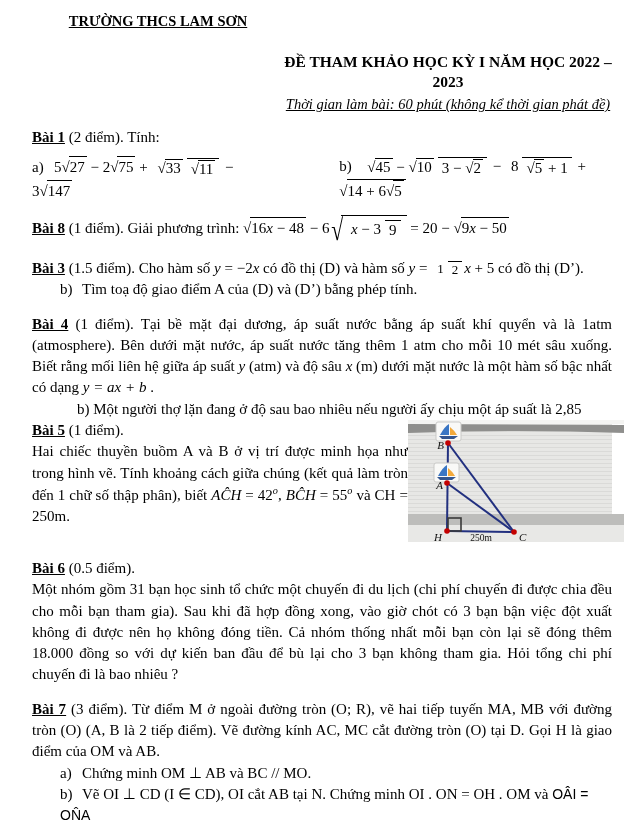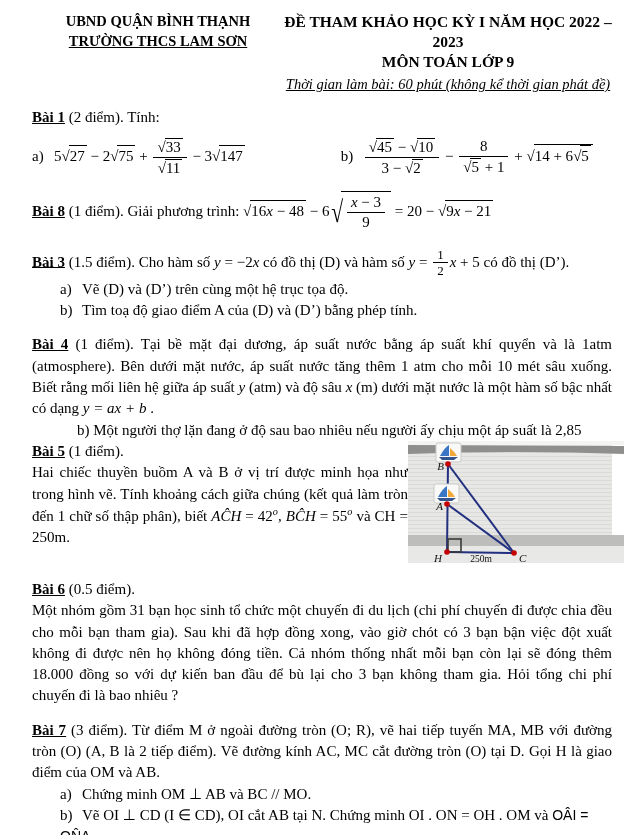--- a/index.html
+++ b/index.html
@@ -5,37 +5,37 @@
   html,body{margin:0;padding:0;background:#fff;}
   body{width:642px;height:835px;overflow:hidden;color:#000;
        font-family:"Liberation Serif", serif;font-size:15px;line-height:1.42;}
   .page{box-sizing:border-box;width:642px;height:835px;padding:12px 30px 0 32px;}
 
   
   .header{display:flex;margin-bottom:12px;}
   .header-left{width:252px;text-align:center;font-weight:bold;font-size:14.5px;line-height:1.35;}
   .org2{text-decoration:underline;}
   .header-right{flex:1;text-align:center;line-height:1.3;}
-  .title1,.title2{font-weight:bold;font-size:15.5px;}
+  .title1,.title2{font-weight:bold;font-size:15.5px;margin-top:40px;}
   .time{font-style:italic;text-decoration:underline;font-size:14.5px;margin-top:3px;}
 
   
   .sec{margin-top:13px;}
   .btitle{font-weight:bold;text-decoration:underline;}
   .just{text-align:justify;}
   .item{margin-left:28px;}
   .item4{margin-left:45px;}
   .ilab{display:inline-block;min-width:22px;}
 
   
   .m{font-style:italic;font-family:"Liberation Serif",serif;}
   .sqrt{white-space:nowrap;}
   .sg{display:inline-block;}
   .rad{display:inline-block;border-top:1.2px solid #000;padding:0 2px 0 1px;margin-left:-1px;}
-  .frac{display:inline-flex;flex-direction:column;text-align:center;vertical-align:middle;
+  .frac{display:inline-flex;flex-direction:row;text-align:center;vertical-align:middle;
         line-height:1.15;margin:0 2px;}
   .frac .num,.frac .den{padding:1px 4px;}
   .frac .den{border-top:1.2px solid #000;}
   .frac.small{font-size:13px;line-height:1.05;}
   .sqrtT{display:inline-flex;align-items:center;vertical-align:middle;white-space:nowrap;}
   .sqrtT .sgT{display:inline-block;font-size:30px;line-height:1;transform:scaleX(.72);
               margin-right:-5px;font-weight:400;}
   .sqrtT .radT{border-top:1.4px solid #000;padding:1px 4px;align-self:stretch;
                display:flex;align-items:center;justify-content:flex-end;}
   sup{font-size:.68em;}
@@ -53,26 +53,24 @@
   .figlabel{font-family:"Liberation Serif",serif;font-style:italic;font-size:11px;}
   .figdist{font-family:"Liberation Serif",serif;font-size:9.5px;}
 </style>
 </head>
 <body>
 
 <div class="page">
 
   <div class="header">
     <div class="header-left">
-      <div>UBND QUẬN BÌNH THẠNH</div>
       <div class="org2">TRƯỜNG THCS LAM SƠN</div>
     </div>
     <div class="header-right">
       <div class="title1">ĐỀ THAM KHẢO HỌC KỲ I NĂM HỌC 2022 – 2023</div>
-      <div class="title2">MÔN TOÁN LỚP 9</div>
       <div class="time">Thời gian làm bài: 60 phút (không kể thời gian phát đề)</div>
     </div>
   </div>
 
   <div class="sec">
     <div><span class="btitle">Bài 1</span><span> (2 điểm). Tính:</span></div>
     <div class="b1row">
       <span>
         <span class="ilab">a)</span><span>5</span><span class="sqrt"><span class="sg">√</span><span class="rad">27</span></span><span> − 2</span><span class="sqrt"><span class="sg">√</span><span class="rad">75</span></span><span> + </span><span class="frac">
             <span class="num"><span class="sqrt"><span class="sg">√</span><span class="rad">33</span></span></span>
@@ -93,31 +91,30 @@
 
   <div class="sec">
     <span class="btitle">Bài 8</span><span> (1 điểm). Giải phương trình: </span><span class="sqrt"><span class="sg">√</span><span class="rad"><span>16</span><i class="m">x</i><span> − 48</span></span></span><span> − 6</span><span class="sqrtT">
         <span class="sgT">√</span>
         <span class="radT">
           <span class="frac">
             <span class="num"><i class="m">x</i><span> − 3</span></span>
             <span class="den">9</span>
           </span>
         </span>
-      </span><span> = 20 − </span><span class="sqrt"><span class="sg">√</span><span class="rad"><span>9</span><i class="m">x</i><span> − 21</span></span></span>
+      </span><span> = 20 − </span><span class="sqrt"><span class="sg">√</span><span class="rad"><span>9</span><i class="m">x</i><span> − 50</span></span></span>
   </div>
 
   <div class="sec">
     <div>
       <span class="btitle">Bài 3</span><span> (1.5 điểm). Cho hàm số </span><i class="m">y</i><span> = −2</span><i class="m">x</i><span> có đồ thị (D) và hàm số </span><i class="m">y</i><span> = </span><span class="frac small">
           <span class="num">1</span>
           <span class="den">2</span>
         </span><i class="m">x</i><span> + 5</span><span> có đồ thị (D’).</span>
     </div>
-    <div class="item"><span class="ilab">a)</span><span>Vẽ (D) và (D’) trên cùng một hệ trục tọa độ.</span></div>
     <div class="item"><span class="ilab">b)</span><span>Tìm toạ độ giao điểm A của (D) và (D’) bằng phép tính.</span></div>
   </div>
 
   <div class="sec">
     <div class="just">
       <span class="btitle">Bài 4</span><span> (1 điểm). </span><span>Tại bề mặt đại dương, áp suất nước bằng áp suất khí quyển và là 1atm (atmosphere). Bên dưới mặt nước, áp suất nước tăng thêm 1 atm cho mỗi 10 mét sâu xuống. Biết rằng mối liên hệ giữa áp suất </span><i class="m">y</i><span> (atm) và độ sâu </span><i class="m">x</i><span> (m) dưới mặt nước là một hàm số bậc nhất có dạng </span><i class="m">y = ax + b</i><span> .</span>
     </div>
     <div class="item4">b) Một người thợ lặn đang ở độ sau bao nhiêu nếu người ấy chịu một áp suất là 2,85</div>
   </div>
 

